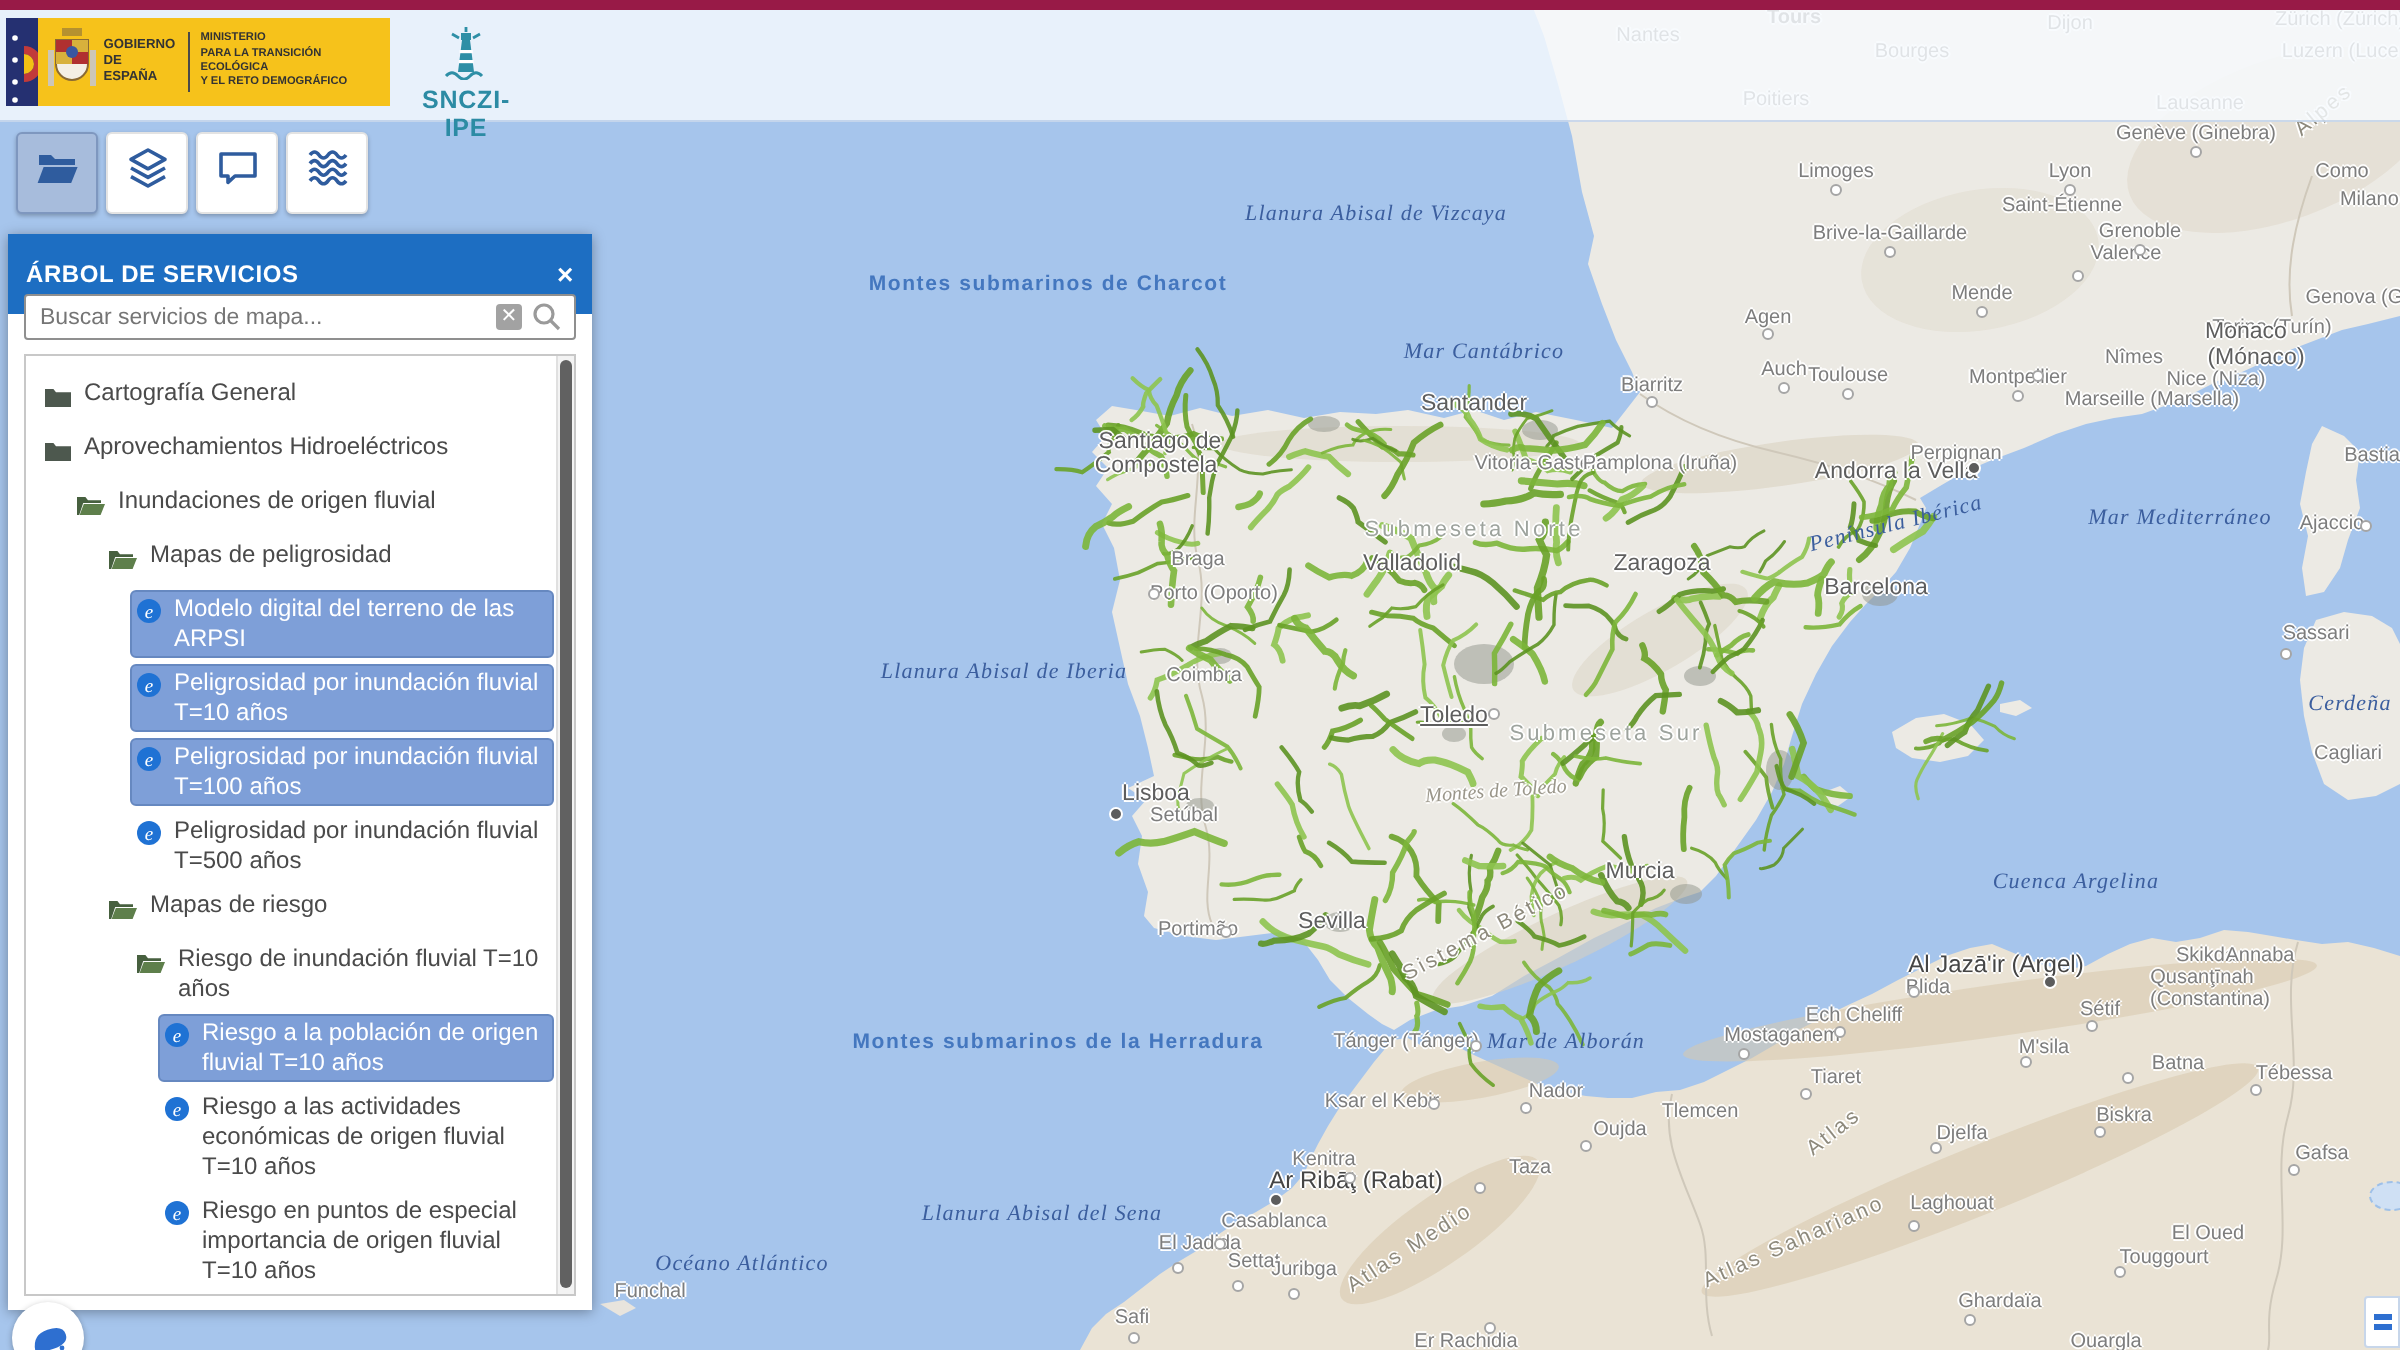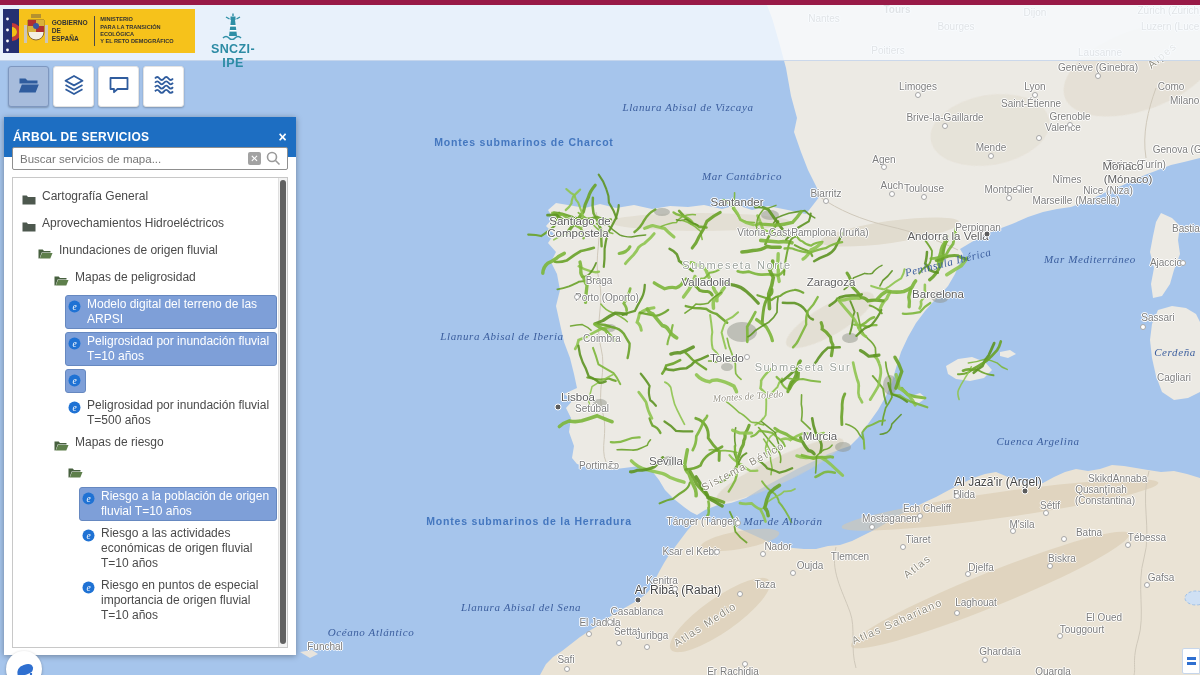--- a/index.html
+++ b/index.html
@@ -380,21 +380,21 @@
       <span class="ml lt" style="left: 770px; top: 232px;">Vitoria-Gasteiz</span>
       <span class="ml lt" style="left: 830px; top: 232px;">Pamplona (Iruña)</span>
       <span class="ml lc" style="left: 948px; top: 236px;">Andorra la Vella</span>
       <span class="ml lreg" style="left: 737px; top: 265px;">Submeseta Norte</span>
       <span class="ml lc" style="left: 706px; top: 282px;">Valladolid</span>
       <span class="ml lt" style="left: 599px; top: 280px;">Braga</span>
       <span class="ml lt" style="left: 607px; top: 297px;">Porto (Oporto)</span>
       <span class="ml lc" style="left: 831px; top: 282px;">Zaragoza</span>
       <span class="ml lc" style="left: 938px; top: 294px;">Barcelona</span>
       <span class="ml lt" style="left: 602px; top: 338px;">Coimbra</span>
-      <span class="ml lc" style="left: 727px; top: 358px;">Toledo</span>
+      <span class="ml lc" style="left: 727px; top: 358px; text-decoration: underline;">Toledo</span>
       <span class="ml lreg" style="left: 803px; top: 367px;">Submeseta Sur</span>
       <span class="ml lter2" style="left: 748px; top: 396px; transform: translate(-50%, -50%) rotate(-4deg);">Montes de Toledo</span>
       <span class="ml lc" style="left: 578px; top: 397px;">Lisboa</span>
       <span class="ml lt" style="left: 592px; top: 408px;">Setúbal</span>
       <span class="ml lc" style="left: 820px; top: 436px;">Murcia</span>
       <span class="ml lterr" style="left: 743px; top: 466px; transform: translate(-50%, -50%) rotate(-28deg);">Sistema Bético</span>
       <span class="ml lt" style="left: 599px; top: 465px;">Portimão</span>
       <span class="ml lc" style="left: 666px; top: 461px;">Sevilla</span>
       <span class="ml lt" style="left: 325px; top: 646px;">Funchal</span>
       <span class="ml lt" style="left: 703px; top: 521px;">Tánger (Tánger)</span>
@@ -635,20 +635,21 @@
                 </svg></span>
               <span class="lab">Peligrosidad por inundación fluvial T=10 años</span>
             </div>
           </div>
           <div class="trow" style="margin-left: 52px;">
             <div class="tinner sel">
               <span class="tic"><svg width="13" height="13">
                   <circle cx="6.5" cy="6.5" r="6" fill="#1f72d4"></circle>
                   <text x="6.5" y="9.8" font-size="9.5" font-family="Liberation Serif,serif" font-style="italic" fill="#fff" text-anchor="middle">e</text>
                 </svg></span>
+              <span class="lab">Peligrosidad por inundación fluvial T=100 años</span>
             </div>
           </div>
           <div class="trow" style="margin-left: 52px;">
             <div class="tinner">
               <span class="tic"><svg width="13" height="13">
                   <circle cx="6.5" cy="6.5" r="6" fill="#1f72d4"></circle>
                   <text x="6.5" y="9.8" font-size="9.5" font-family="Liberation Serif,serif" font-style="italic" fill="#fff" text-anchor="middle">e</text>
                 </svg></span>
               <span class="lab">Peligrosidad por inundación fluvial T=500 años</span>
             </div>
@@ -661,20 +662,21 @@
                 </svg></span>
               <span class="lab">Mapas de riesgo</span>
             </div>
           </div>
           <div class="trow" style="margin-left: 52px;">
             <div class="tinner">
               <span class="tic"><svg width="15" height="11">
                   <path d="M.5 1.5 h4.2 l1.3 1.6 h6.5 v1.4 H3.6 L1.6 10.5 H.5 Z" fill="#47603f"></path>
                   <path d="M3.9 5 H14.5 L12.3 10.5 H1.8 Z" fill="#5e7f4b"></path>
                 </svg></span>
+              <span class="lab">Riesgo de inundación fluvial T=10 años</span>
             </div>
           </div>
           <div class="trow" style="margin-left: 66px;">
             <div class="tinner sel">
               <span class="tic"><svg width="13" height="13">
                   <circle cx="6.5" cy="6.5" r="6" fill="#1f72d4"></circle>
                   <text x="6.5" y="9.8" font-size="9.5" font-family="Liberation Serif,serif" font-style="italic" fill="#fff" text-anchor="middle">e</text>
                 </svg></span>
               <span class="lab">Riesgo a la población de origen fluvial T=10 años</span>
             </div>

